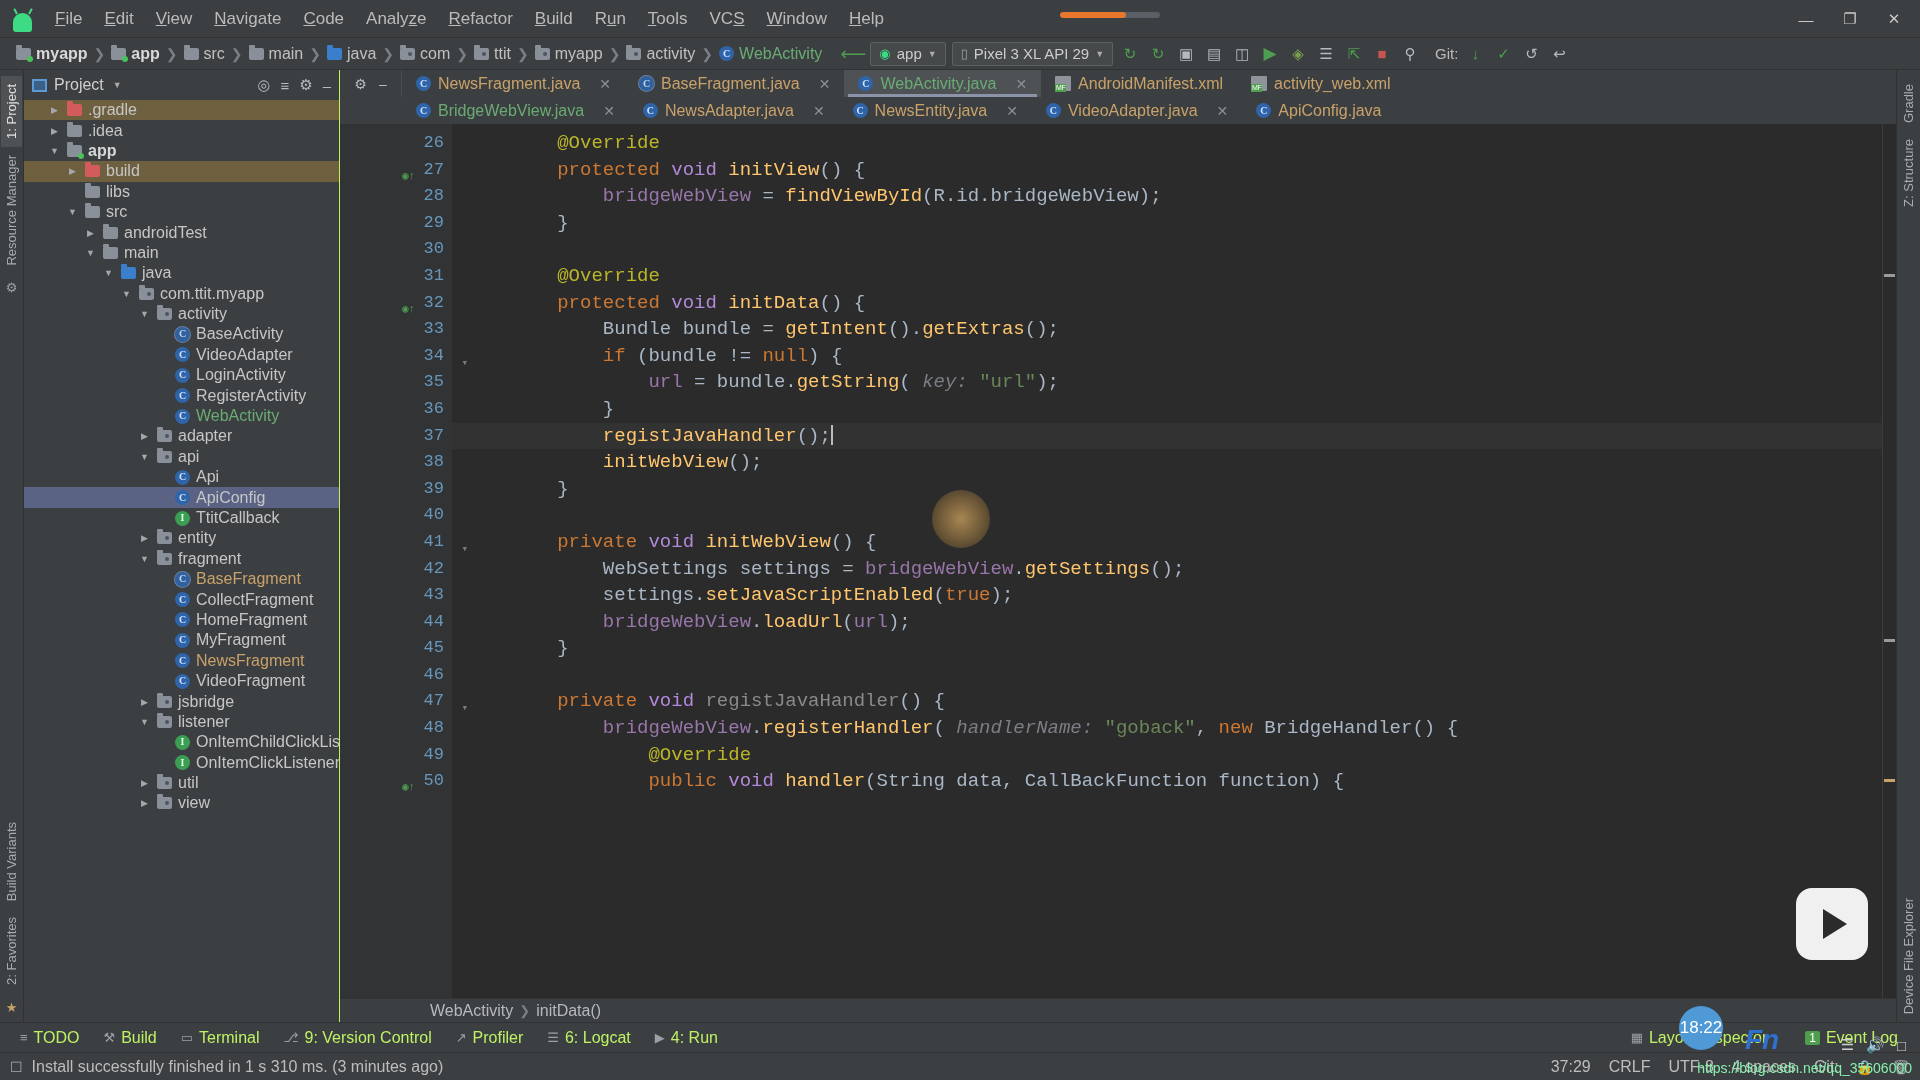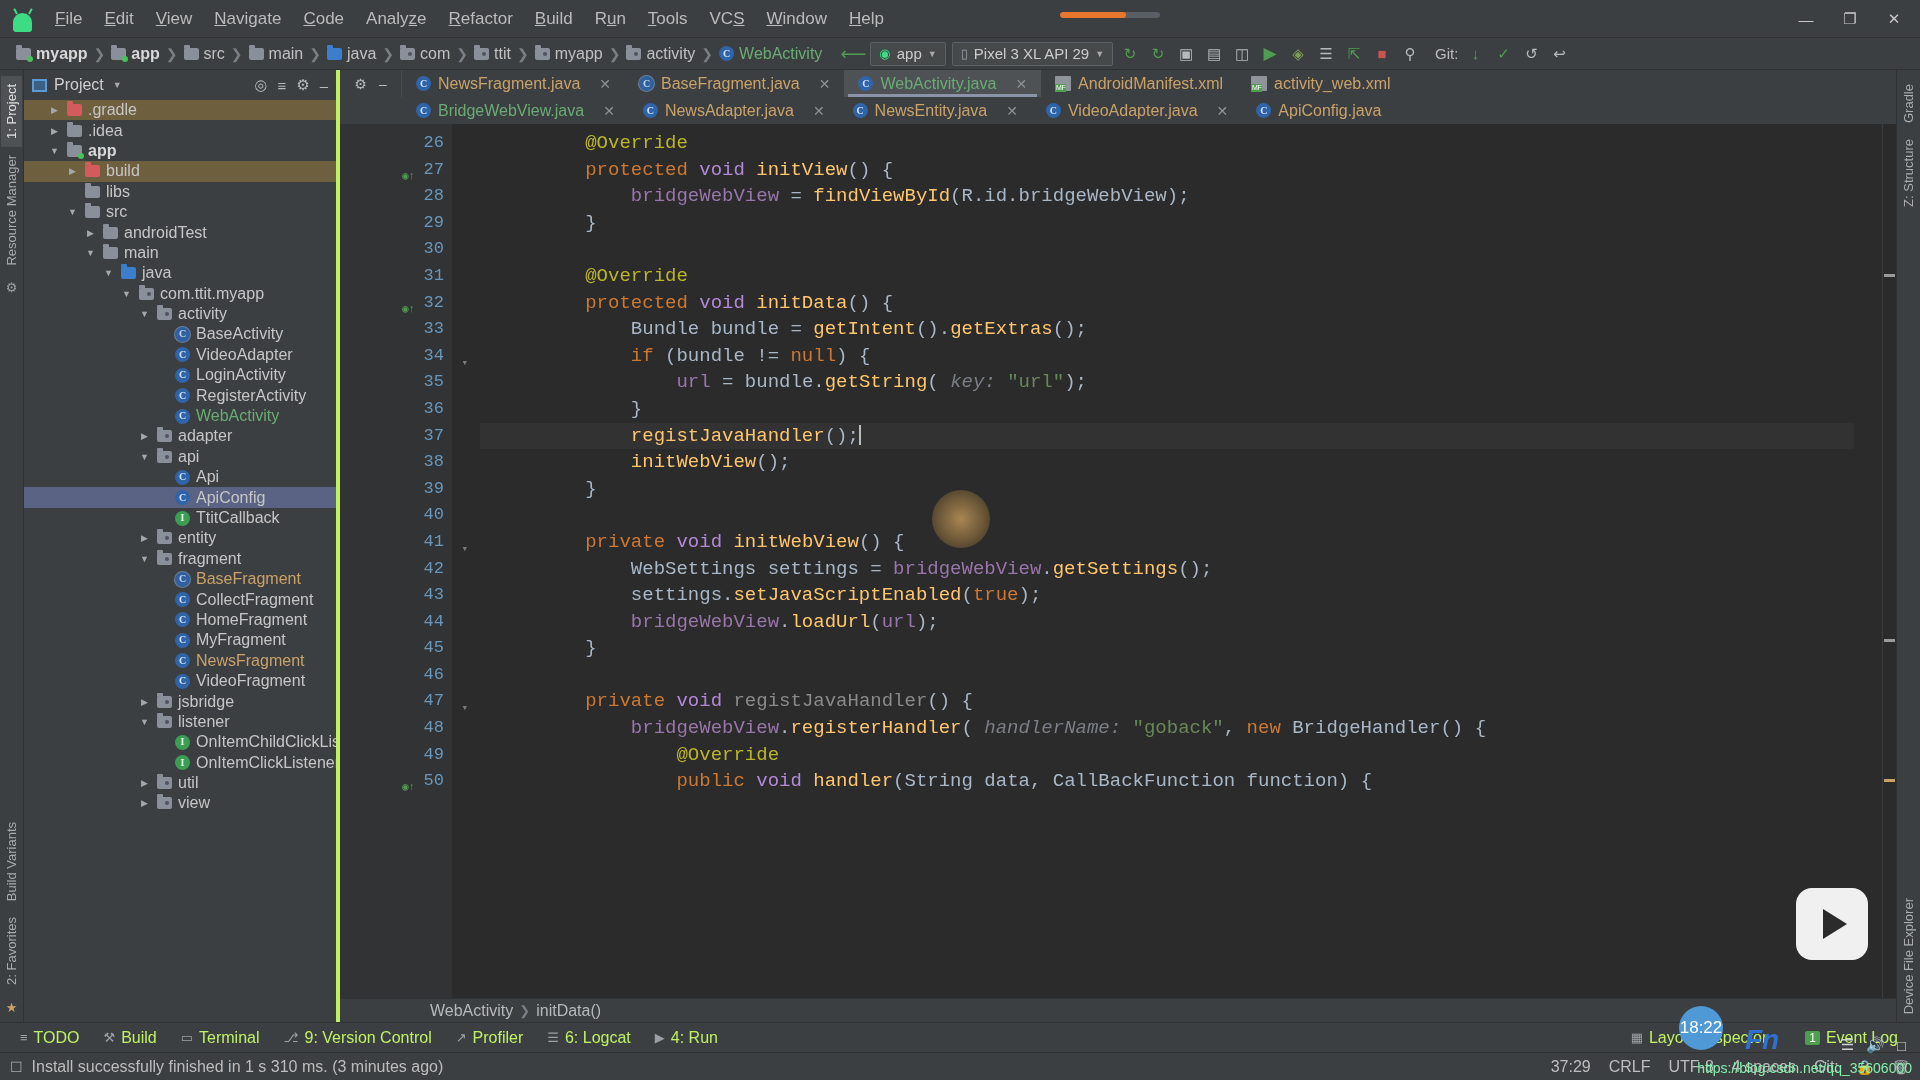--- a/index.html
+++ b/index.html
@@ -118,21 +118,21 @@
   .vtab {
     writing-mode:vertical-rl; transform:rotate(180deg);
     font-size:13px; color:#a9acb0; padding:8px 3px; white-space:nowrap;
   }
   .vtab.active { background:#4e5254; color:#e0e0e0; }
   .vicon { font-size:13px; color:#9aa0a6; padding:7px 0; }
 
   
   .project-panel {
     width:316px; background:#0f172a; display:flex; flex-direction:column; flex:none;
-    border-right:4px solid #bef264;
+    border-right:1px solid #bef264;
   }
   .pp-header {
     height:30px; display:flex; align-items:center; padding:0 8px; gap:7px;
     background:#3c3f41;
   }
   .pp-header .sq {
     width:15px; height:13px; border:2px solid #5c9ad6; background:#3c5f85; flex:none;
   }
   .pp-title { font-size:16px; color:#cfcfcf; }
   .pp-header .caret { font-size:9px; color:#aaa; margin-left:2px; }
@@ -170,21 +170,21 @@
     color:#c9a26a; white-space:nowrap; position:relative; cursor:default;
   }
   .tab .x { color:#8d9196; font-size:14px; margin-left:12px; }
   .tab.active { background:#4e5254; color:#6aab73; }
   .tab.active::after {
     content:''; position:absolute; left:4px; right:4px; bottom:0; height:3px; background:#8b93a8;
   }
   .tab .name.green { color:#6aab73; }
   .tab .name.tan { color:#c9a26a; }
 
-  .code-area { flex:1; display:flex; position:relative; background:#2b2b2b; overflow:hidden;gap:28px; }
+  .code-area { flex:1; display:flex; position:relative; background:#2b2b2b; overflow:hidden; }
   .gutter {
     width:112px; background:#313335; flex:none; text-align:right; padding-top:6px;
     font-family:"Liberation Mono", monospace; font-size:17px; color:#606366;
     position:relative;
   }
   .gline { height:26.6px; line-height:26.6px; padding-right:8px; position:relative; }
   .gline .num { position:relative; z-index:2; }
   .gmark {
     position:absolute; left:62px; top:6px; width:13px; height:13px; color:#4f9e4f; font-size:12px;
   }

